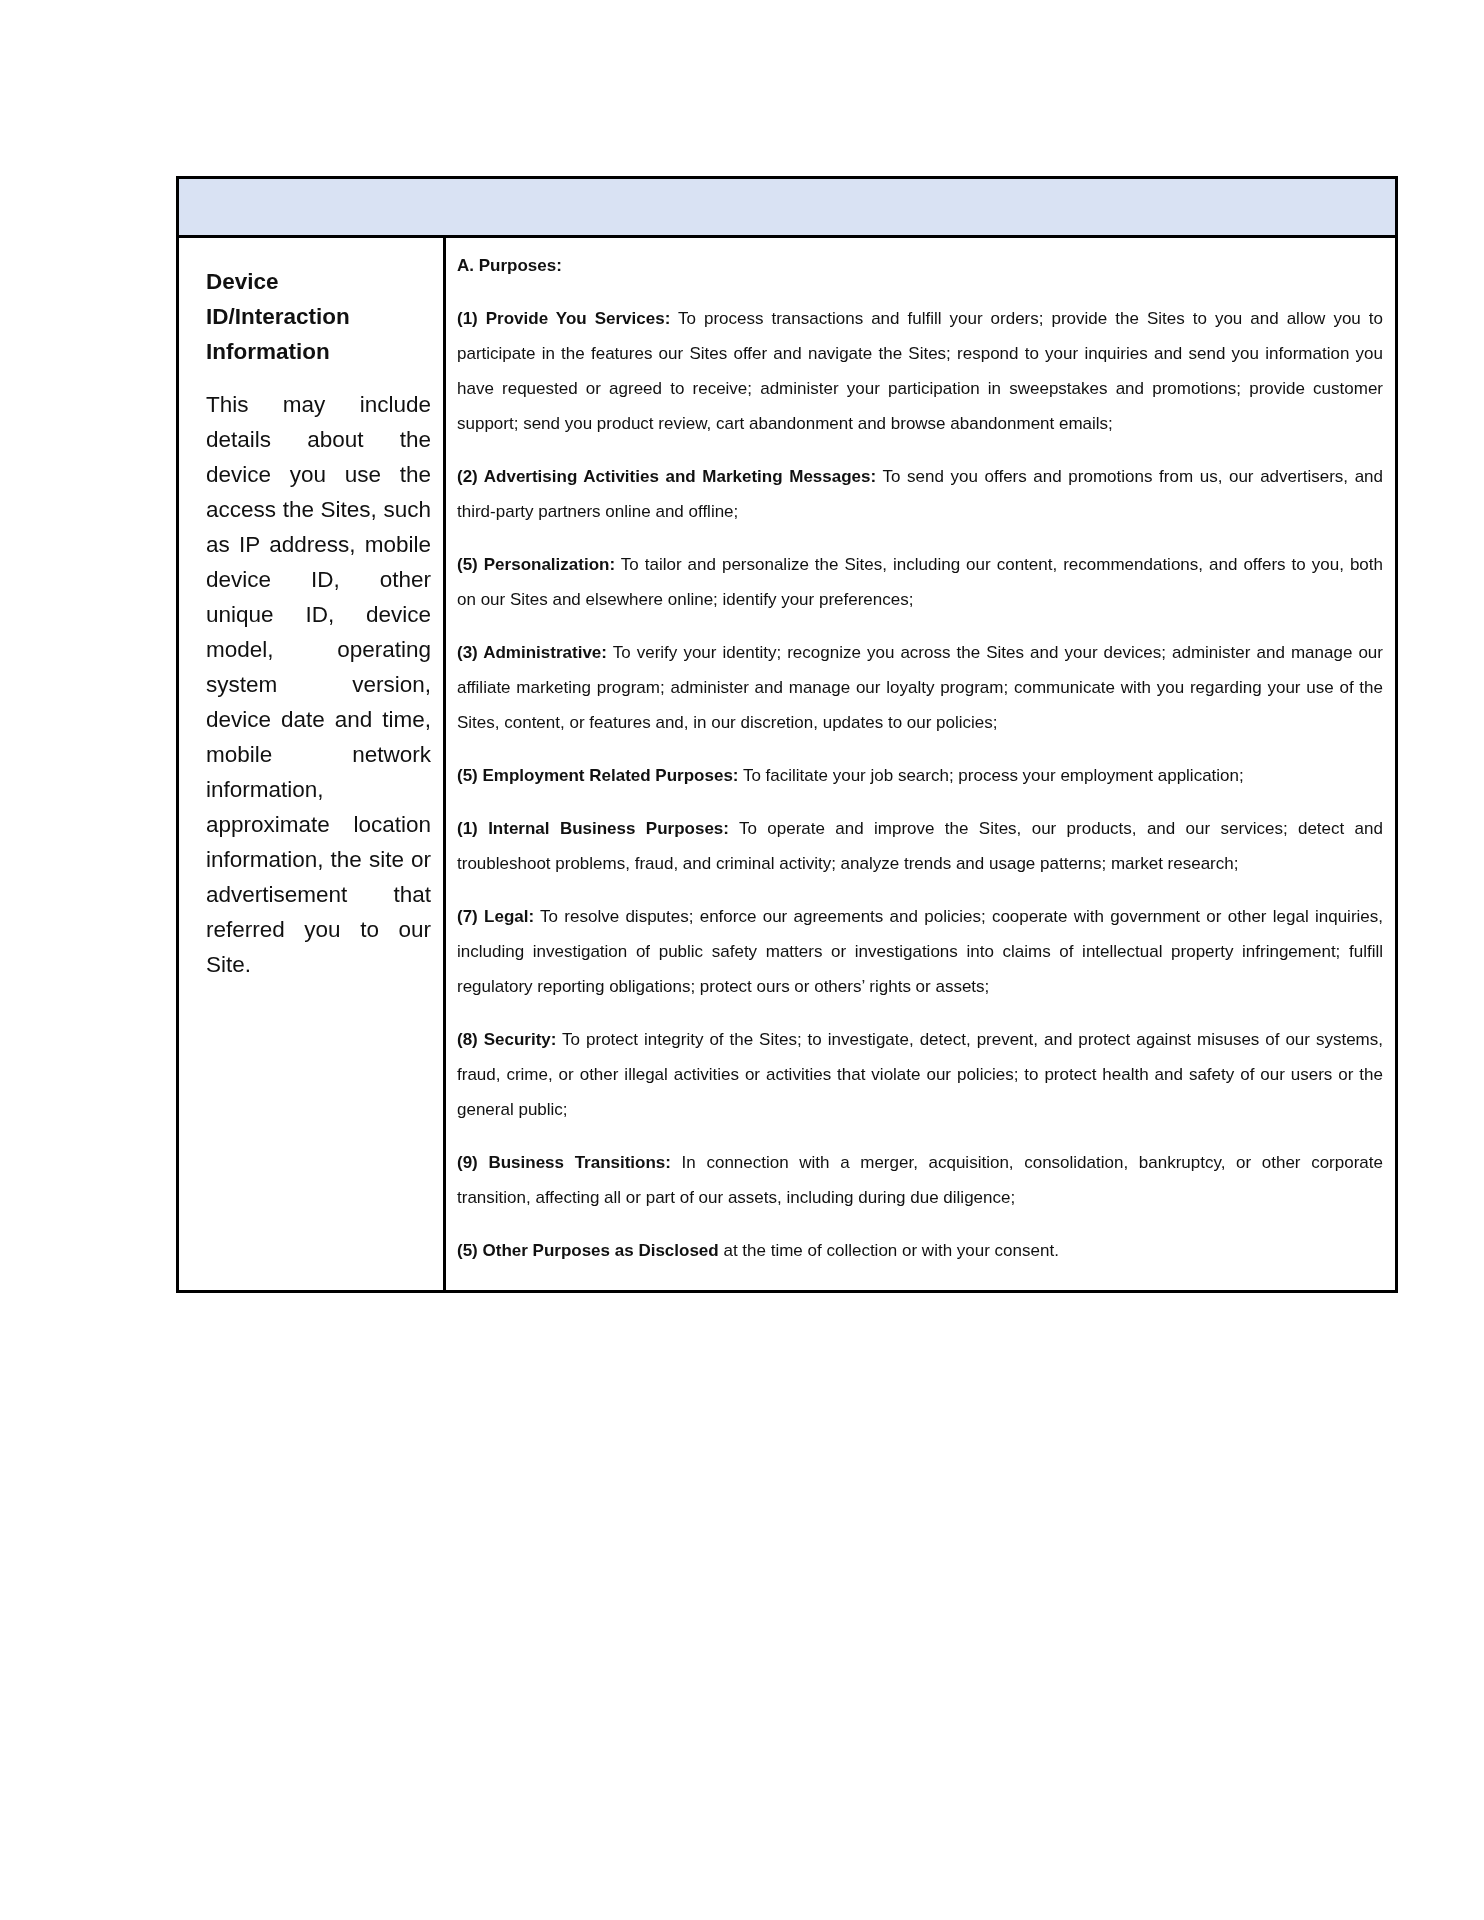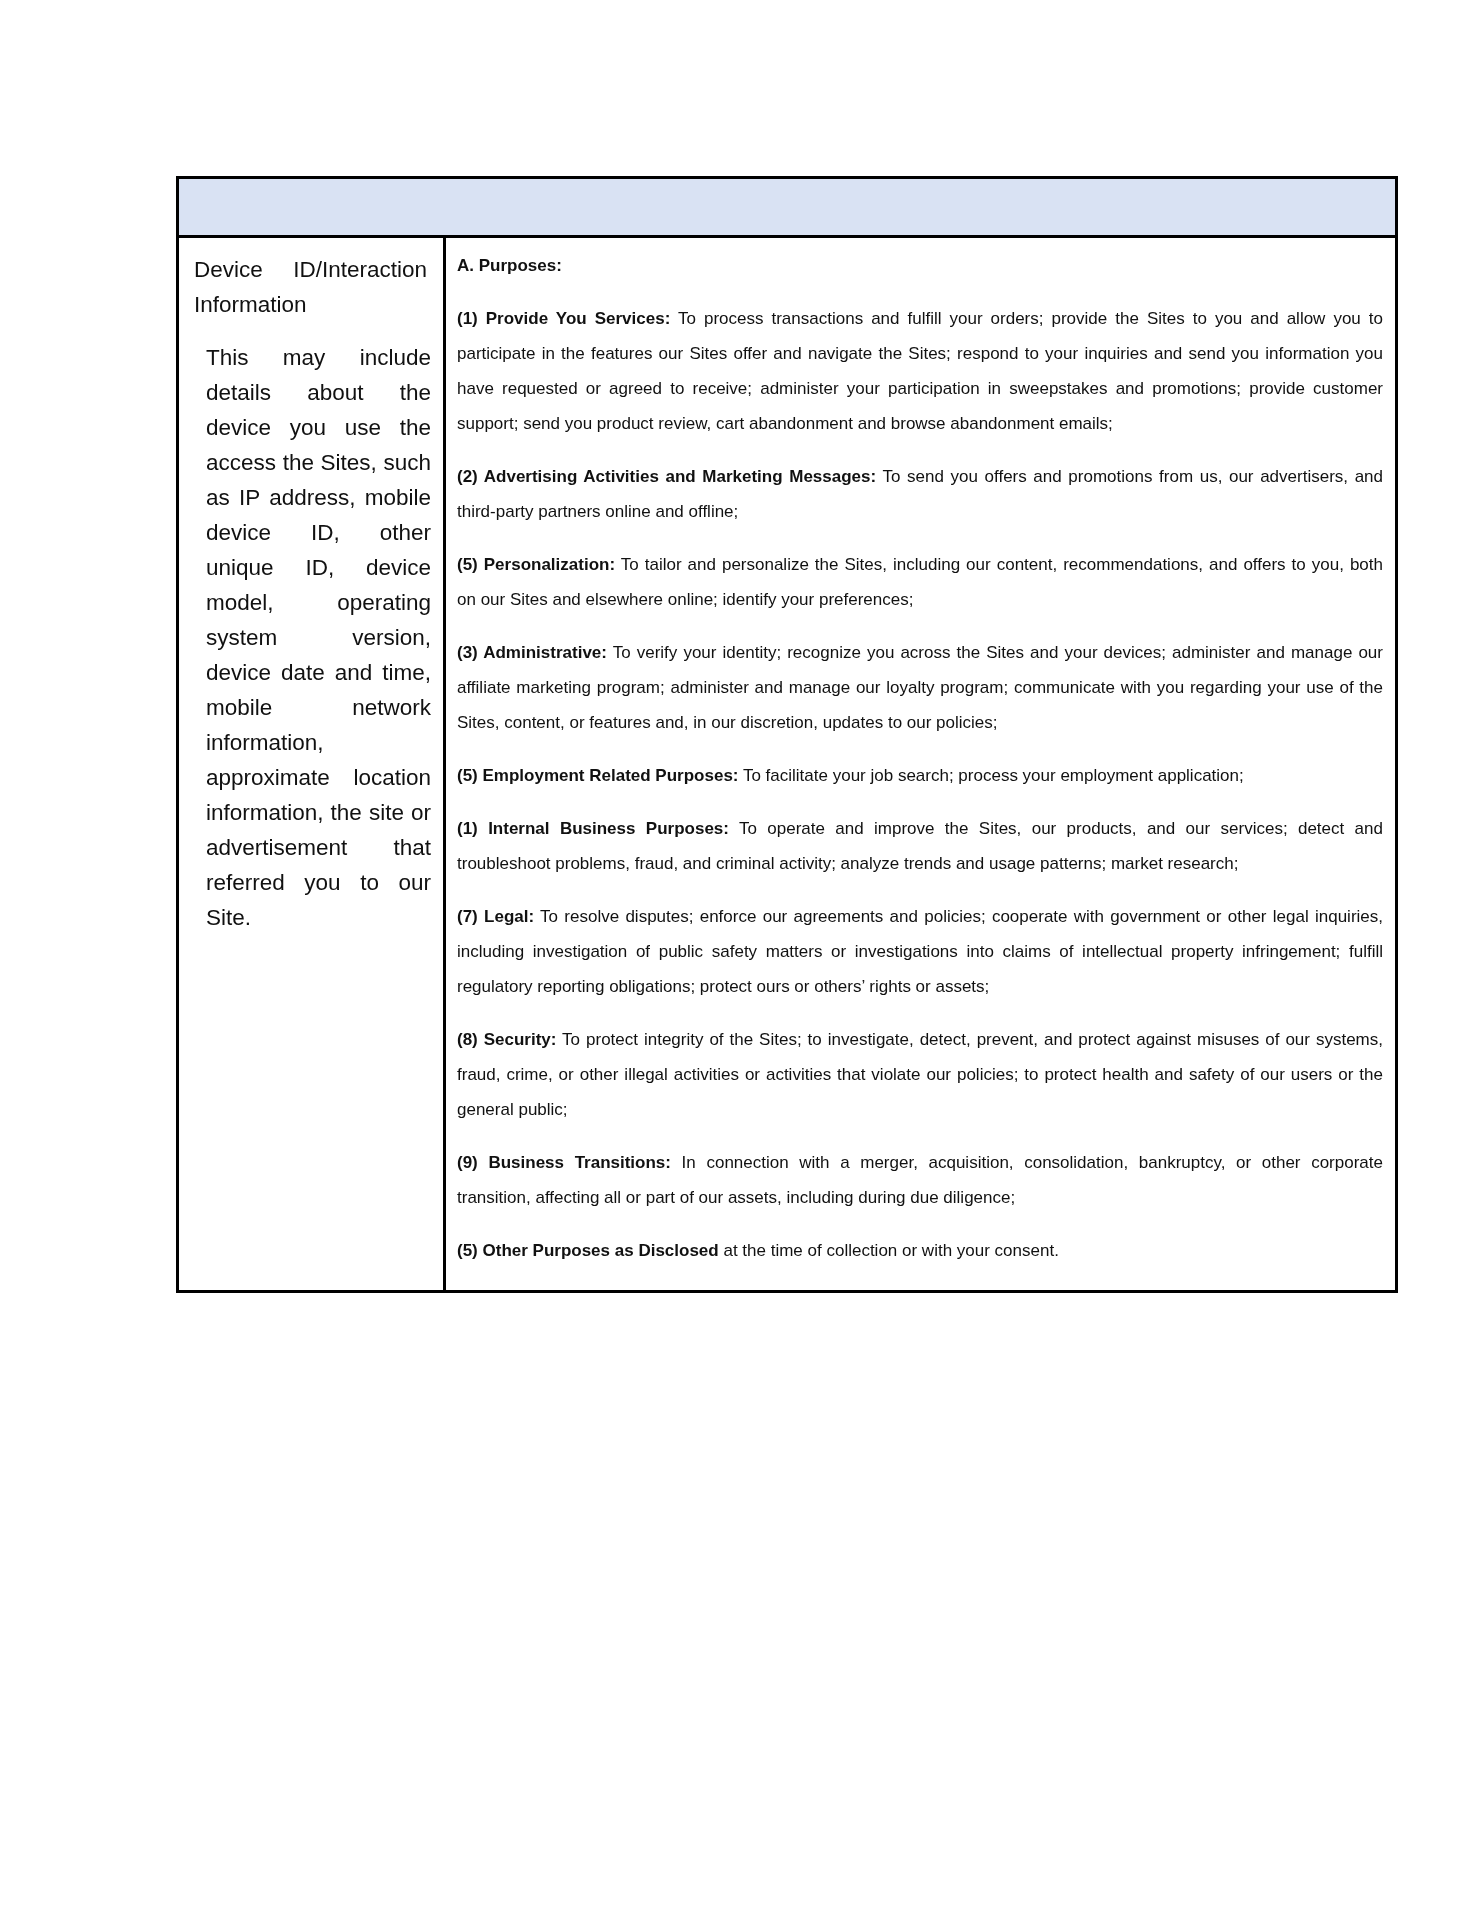--- a/index.html
+++ b/index.html
@@ -39,23 +39,23 @@
       font-size: 22.5px;
       line-height: 35px;
     }
     .right-col {
       flex: 1;
       padding: 10px 12px 22px 11px;
       font-size: 17px;
       line-height: 35px;
     }
     .cat-title {
-      font-weight: normal;
+      font-weight: bold;
       text-align: justify;
-      margin: 4px;
+      margin: 16px;
     }
     .cat-desc {
       margin: 18px 0 0 16px;
       text-align: justify;
       text-align-last: left;
     }
     .section-title {
       font-weight: bold;
       margin: 0;
     }

